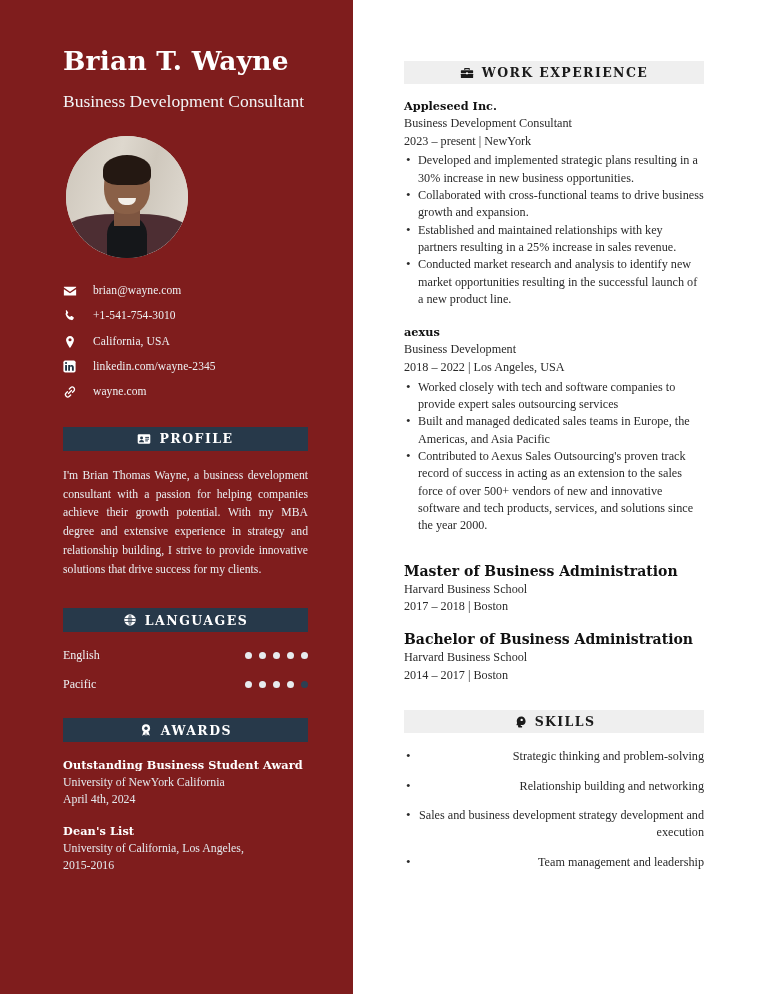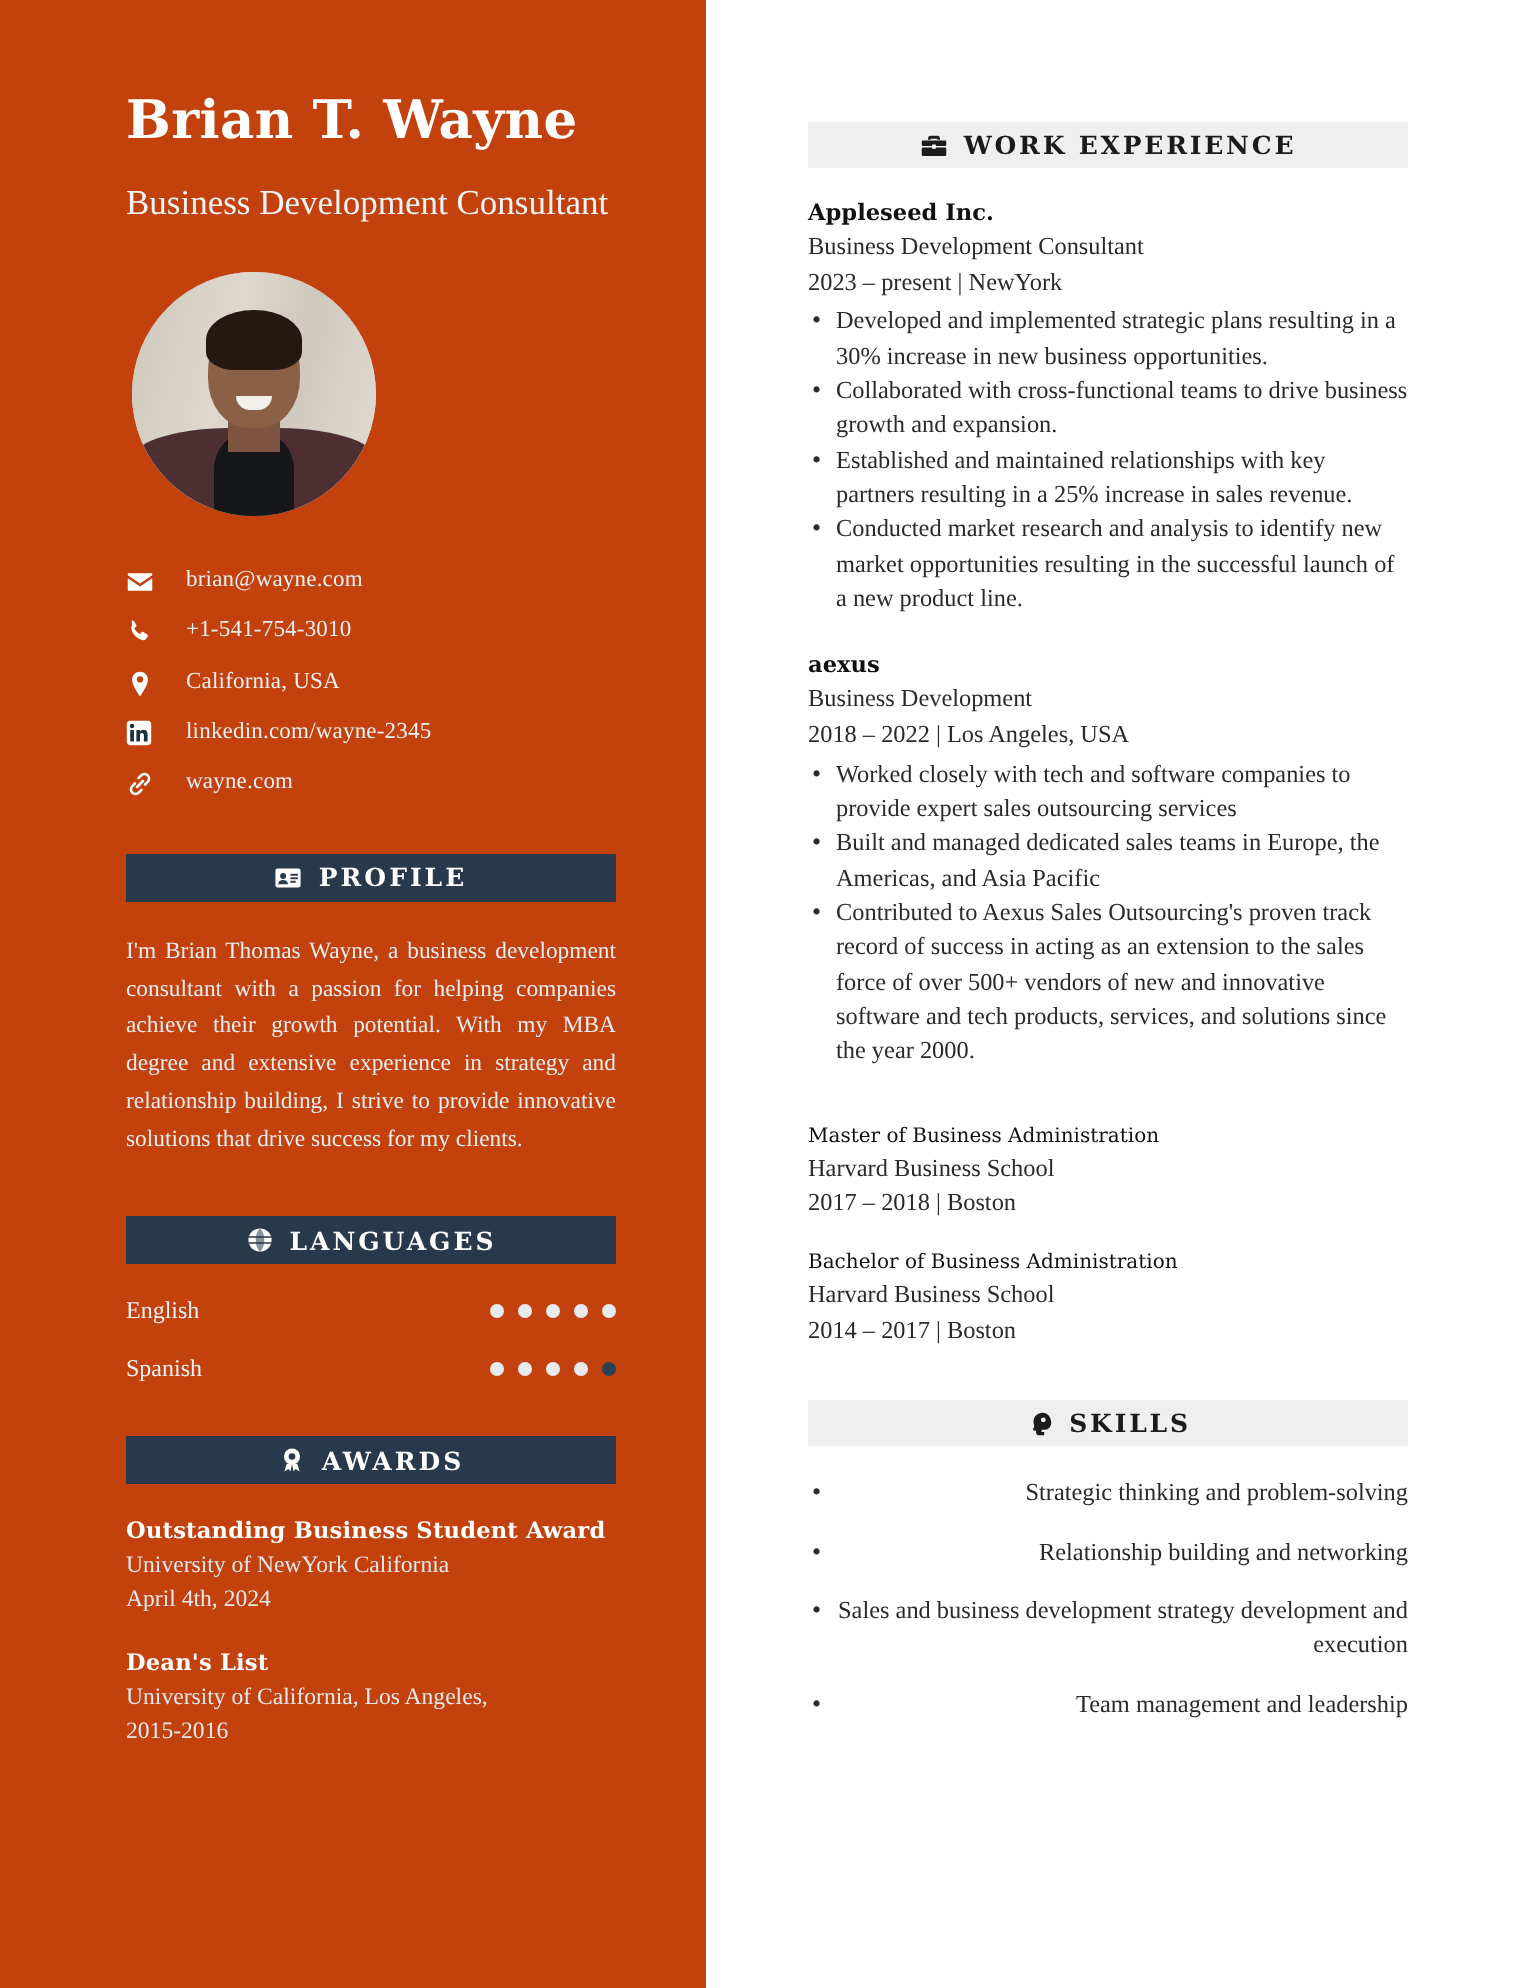--- a/index.html
+++ b/index.html
@@ -19,21 +19,21 @@
     width: 768px;
     height: 994px;
     background: #ffffff;
     display: flex;
   }
 
   
   .sidebar {
     width: 353px;
     min-width: 353px;
-    background: #c2410c;
+    background: #7f1d1d;
     color: #ffffff;
     box-sizing: border-box;
     padding: 46px 45px 20px 63px;
   }
   .name {
     font-family: "DejaVu Serif", "Liberation Serif", serif;
     font-weight: bold;
     font-size: 26.5px;
     letter-spacing: 0.2px;
     line-height: 1.15;
@@ -294,22 +294,22 @@
     position: absolute;
     left: 2px;
     top: -1px;
     font-size: 13px;
     color: #2a2a2a;
   }
   .sec-gap { height: 11px; }
   .edu-entry { margin-bottom: 15px; }
   .edu-degree {
     font-family: "DejaVu Serif", "Liberation Serif", serif;
-    font-weight: normal;
-    font-size: 10px;
+    font-weight: bold;
+    font-size: 14px;
     color: #111111;
     margin-bottom: 2px;
   }
   .edu-line {
     font-family: "Liberation Serif", "DejaVu Serif", serif;
     font-size: 12.2px;
     color: #2a2a2a;
     line-height: 1.45;
   }
 </style>
@@ -412,21 +412,21 @@
         <span class="lang-name">English</span>
         <span class="dots">
           <span class="dot"></span>
           <span class="dot"></span>
           <span class="dot"></span>
           <span class="dot"></span>
           <span class="dot"></span>
         </span>
       </div>
       <div class="lang-row">
-        <span class="lang-name">Spanish</span>
+        <span class="lang-name">Pacific</span>
         <span class="dots">
           <span class="dot"></span>
           <span class="dot"></span>
           <span class="dot"></span>
           <span class="dot"></span>
           <span class="dot off"></span>
         </span>
       </div>
     </div>
 

